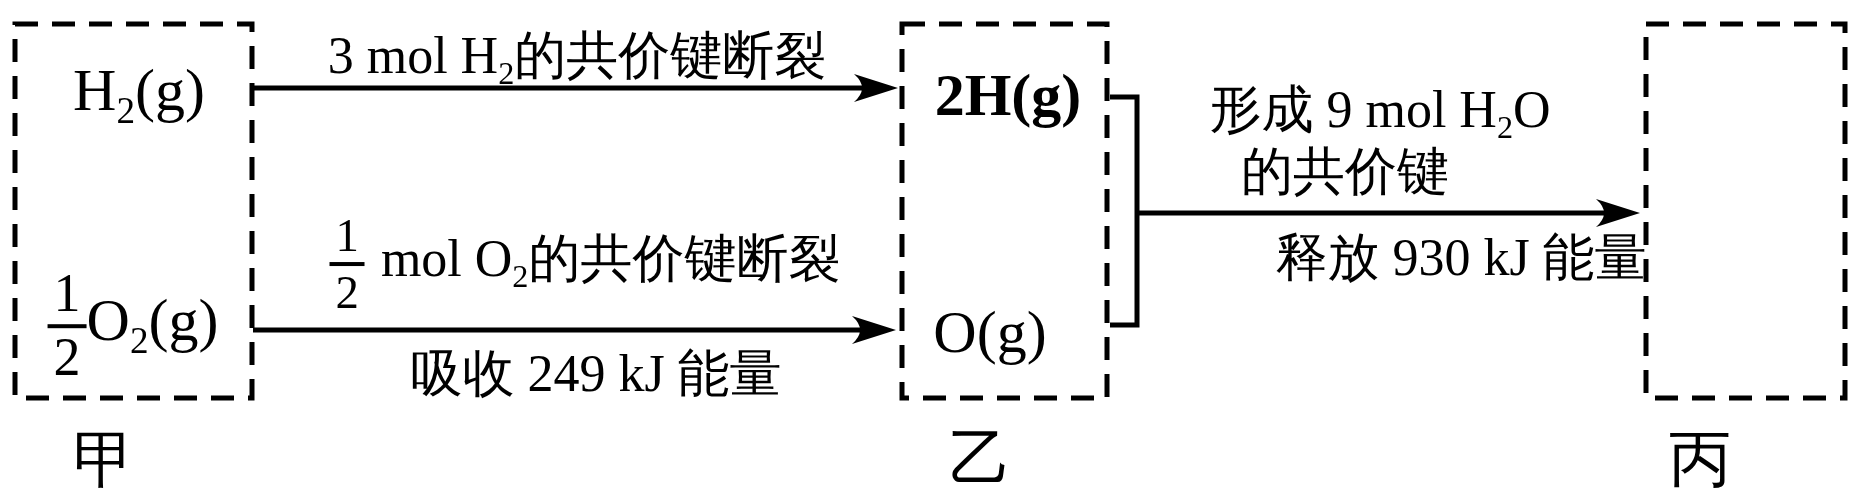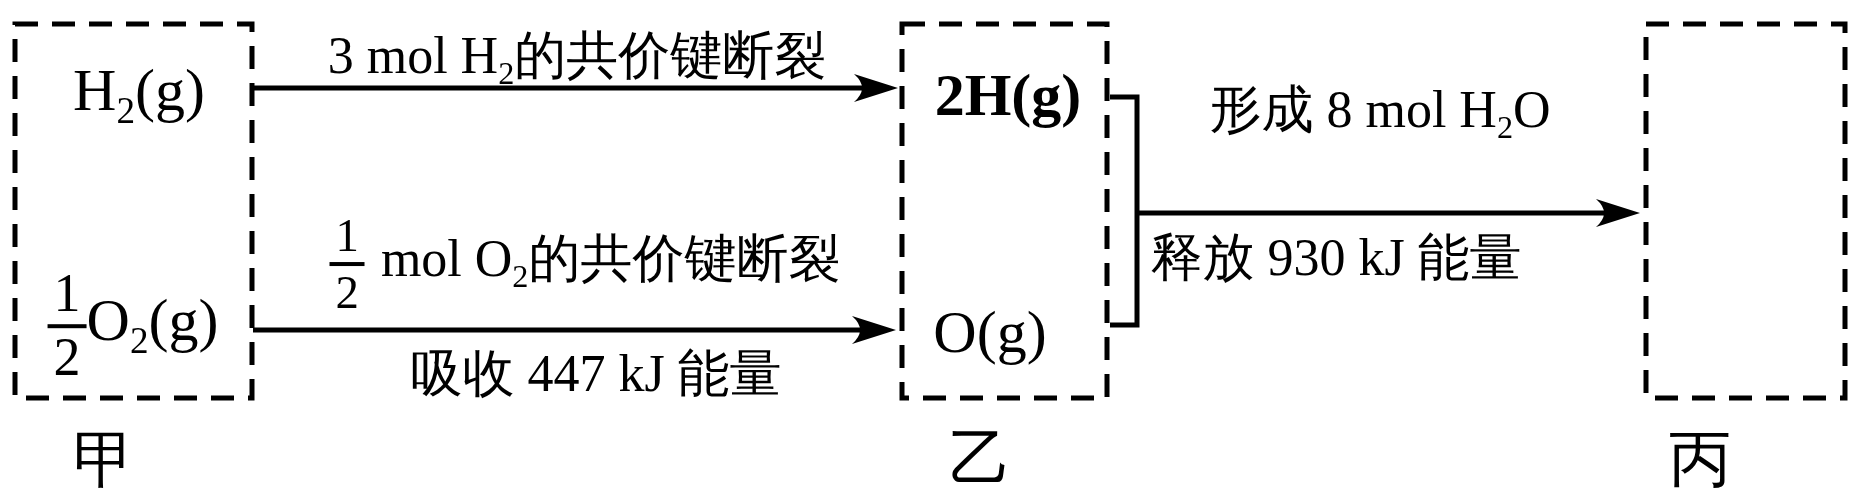--- a/index.html
+++ b/index.html
@@ -94,20 +94,21 @@
   <div class="txt albl" style="left:577px; top:56px;">
     <span>3 mol H</span><sub>2</sub><span>的共价键断裂</span>
   </div>
 
   <div class="txt albl" style="left:585px; top:264px;">
     <span class="frac frac-gap">
         <span class="fnum">1</span>
         <span class="fden">2</span>
       </span><span>mol O</span><sub>2</sub><span>的共价键断裂</span>
   </div>
-  <div class="txt albl" style="left:596px; top:374px;">吸收 447 kJ 能量</div>
+  <div class="txt albl" style="left:596px; top:374px;">吸收 249 kJ 能量</div>
 
   <div class="txt albl center" style="left:1380px; top:110px;">
-    <span>形成 8 mol H</span><sub>2</sub><span>O</span>
+    <span>形成 9 mol H</span><sub>2</sub><span>O</span>
   </div>
-  <div class="txt albl" style="left:1336px; top:258px;">释放 930 kJ 能量</div>
+  <div class="txt albl center" style="left:1345px; top:172px;">的共价键</div>
+  <div class="txt albl" style="left:1461px; top:258px;">释放 930 kJ 能量</div>
 
 </div>
 
 </body></html>

